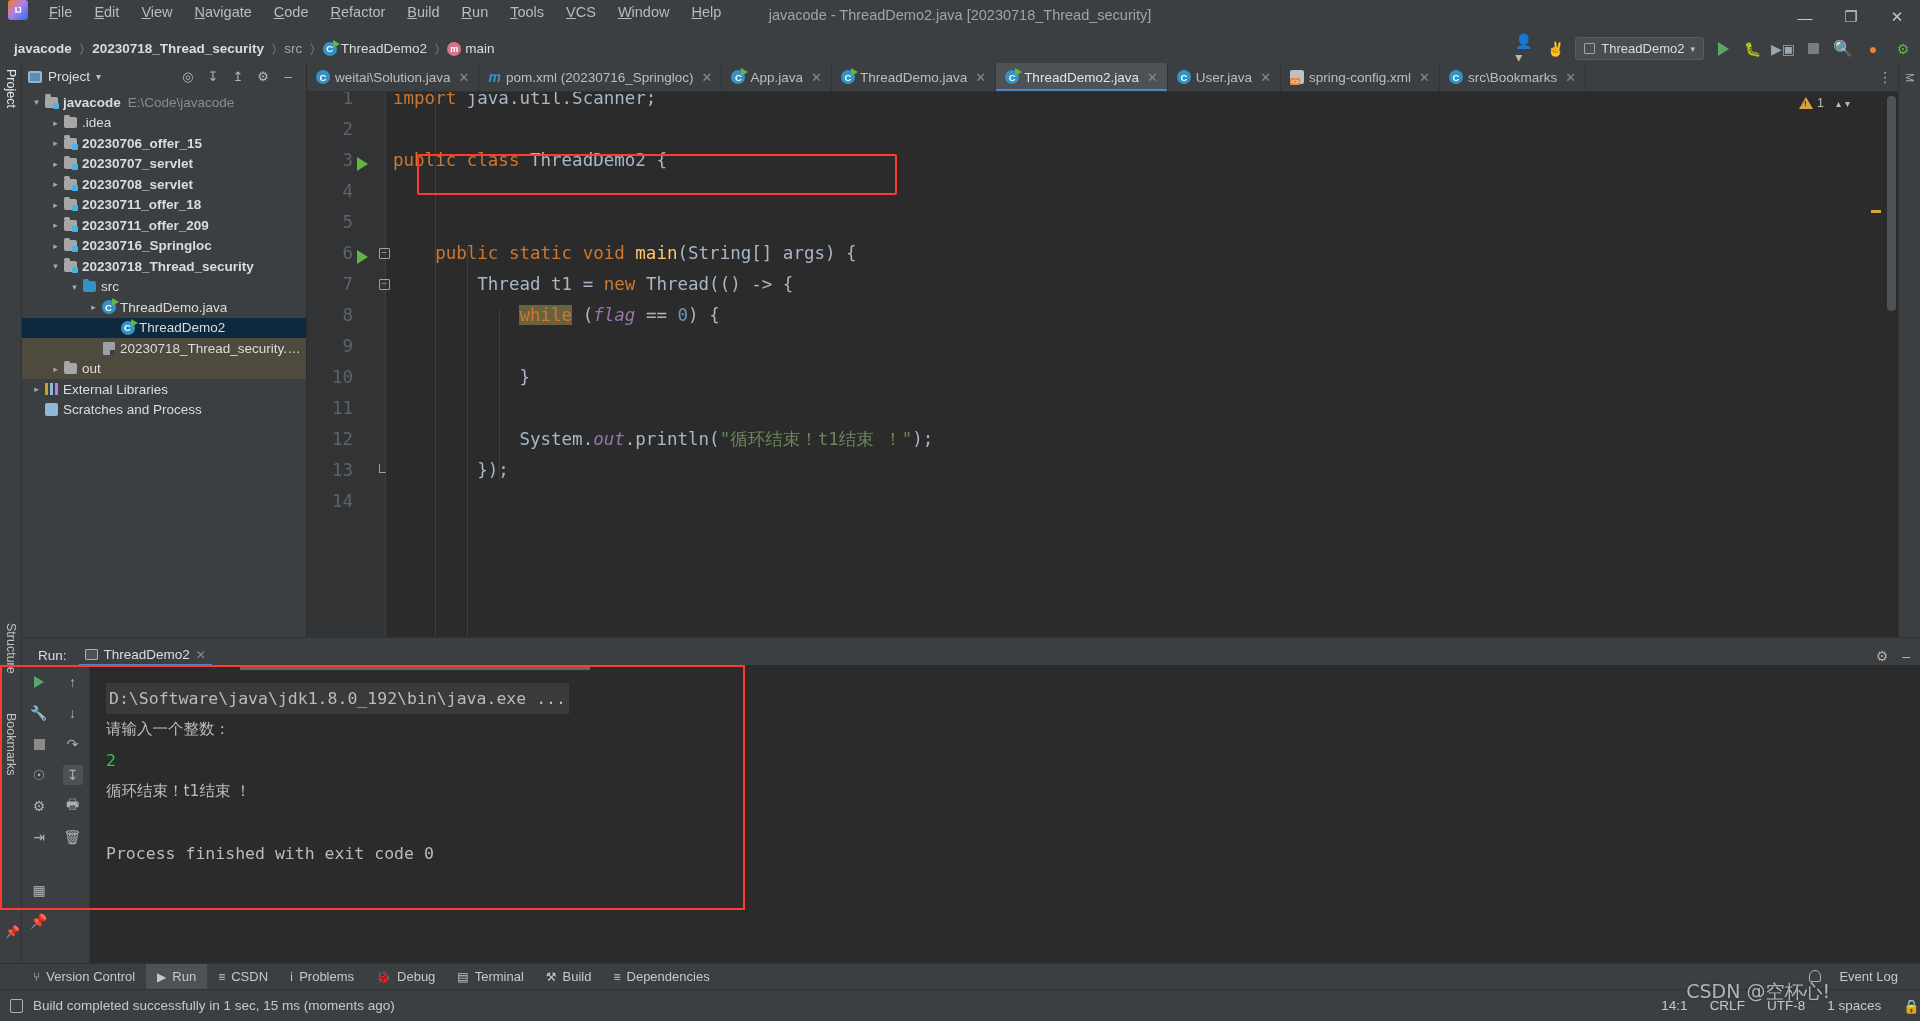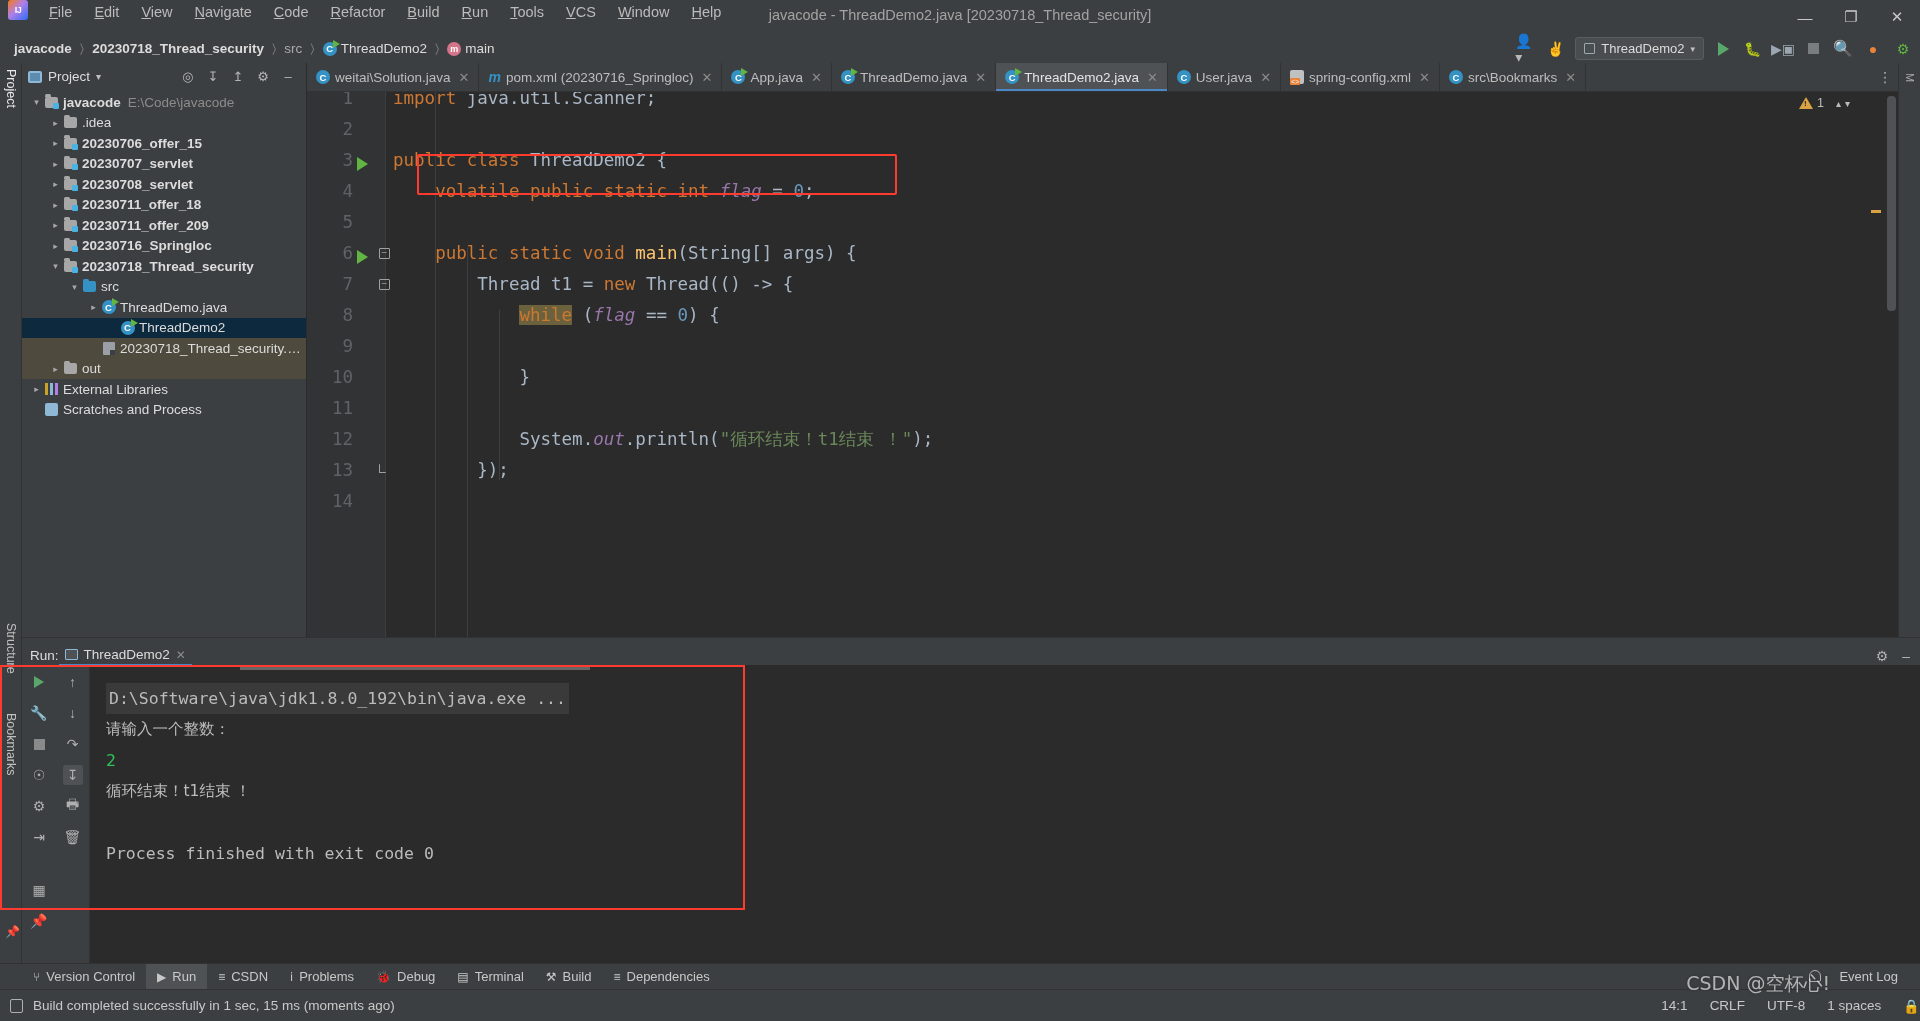--- a/index.html
+++ b/index.html
@@ -185,21 +185,21 @@
   }
   .warn-tri { width:0; height:0; border-left: 7px solid transparent; border-right: 7px solid transparent; border-bottom: 12px solid #d9a343; position: relative;}
   .warn-tri::after { content:"!"; position:absolute; left:-2px; top:2px; font-size:8px; color:#2b2b2b; font-weight:bold;}
   .edit-mark { position: absolute; right: 17px; width: 10px; height: 3px; background: #d9a343; }
 
   
   .runwin {
     position: absolute; left: 22px; top: 637px; right: 0; height: 326px; background: #3c3f41;
     border-top: 1px solid #323232;
   }
-  .run-header { height: 35px; display: flex; align-items: center; padding-left: 8px; gap: 0; }
+  .run-header { height: 35px; display: flex; align-items: center; padding-left: 8px; gap: 12px; margin-left: 8px; }
   .run-label { color: #dcdcdc; font-size: 13.5px; }
   .run-tab {
     display: flex; align-items: center; gap: 6px; color: #dcdcdc; font-size: 13.5px; padding: 2px 6px;
     border-bottom: 2px solid #4a88c7;
   }
   .run-tab .sq-ic { width: 13px; height: 11px; border: 1.8px solid #8fb7d6; background: #4e5254; border-radius: 1px; }
   .run-head-right { margin-left: auto; display: flex; align-items: center; gap: 14px; padding-right: 10px; }
   .run-body { position: absolute; left: 0; top: 27px; right: 0; bottom: 0; display: flex; }
   .run-toolbar {
     width: 34px; background: #3c3f41; display: flex; flex-direction: column; align-items: center;
@@ -245,21 +245,21 @@
   .bld-ic { width: 13px; height: 14px; border: 1.5px solid #b0b0b0; border-radius: 2px; display:inline-block;}
   .eventlog-row { position: absolute; right: 22px; bottom: 32px; display: flex; align-items: center; gap: 18px; color: #c8c8c8; font-size: 13px; height: 26px;}
   .ev-ic { width: 12px; height: 12px; border: 1.5px solid #b0b0b0; border-radius: 50% 50% 2px 2px; }
 
   
   .right-strip {
     position: absolute; right: 0; top: 63px; width: 22px; bottom: 58px; background: #3c3f41;
     border-left: 1px solid #323232; display: flex; justify-content: center; padding-top: 10px;
   }
   .watermark {
-    position: absolute; right: 90px; bottom: 24px; color: rgba(255,255,255,0.62);
+    position: absolute; right: 90px; bottom: 16px; color: rgba(255,255,255,0.62);
     font-size: 19px; font-family: "DejaVu Sans", sans-serif; pointer-events: none;
     text-shadow: 0 0 3px rgba(0,0,0,0.3);
   }
 </style>
 </head>
 <body>
 
 <div class="app">
 
   <div class="titlebar">
@@ -523,21 +523,20 @@
     <div class="vline" style="left:192px; top:218px; height:170px;"></div>
     <div class="code-area" id="code-root">
         <div class="ln lnum" style="top: -9px;">1</div>
         <div class="ln codeline" style="top: -9px;"><span class="k">import</span><span class="pl"> java.util.Scanner;</span></div>
         <div class="ln lnum" style="top: 22px;">2</div>
         <div class="ln codeline" style="top: 22px;"></div>
         <div class="ln lnum" style="top: 53px;">3</div>
         <div class="run-tri" style="top: 65px;"></div>
         <div class="ln codeline" style="top: 53px;"><span class="k">public class </span><span class="pl">ThreadDemo2 </span><span class="pl">{</span></div>
         <div class="ln lnum" style="top: 84px;">4</div>
-        <div class="ln codeline" style="top: 84px;"><span class="k">    volatile public static int </span><span class="fld">flag</span><span class="pl"> = </span><span class="num">0</span><span class="pl">;</span></div>
         <div class="ln lnum" style="top: 115px;">5</div>
         <div class="ln codeline" style="top: 115px;"></div>
         <div class="ln lnum" style="top: 146px;">6</div>
         <div class="run-tri" style="top: 158px;"></div>
         <div class="fold-mark" style="top: 156px;">−</div>
         <div class="ln codeline" style="top: 146px;"><span class="k">    public static void </span><span class="mth">main</span><span class="pl">(String[] args) {</span></div>
         <div class="ln lnum" style="top: 177px;">7</div>
         <div class="fold-mark" style="top: 187px;">−</div>
         <div class="ln codeline" style="top: 177px;"><span class="pl">        Thread t1 = </span><span class="k">new </span><span class="pl">Thread(() -&gt; {</span></div>
         <div class="ln lnum" style="top: 208px;">8</div>

